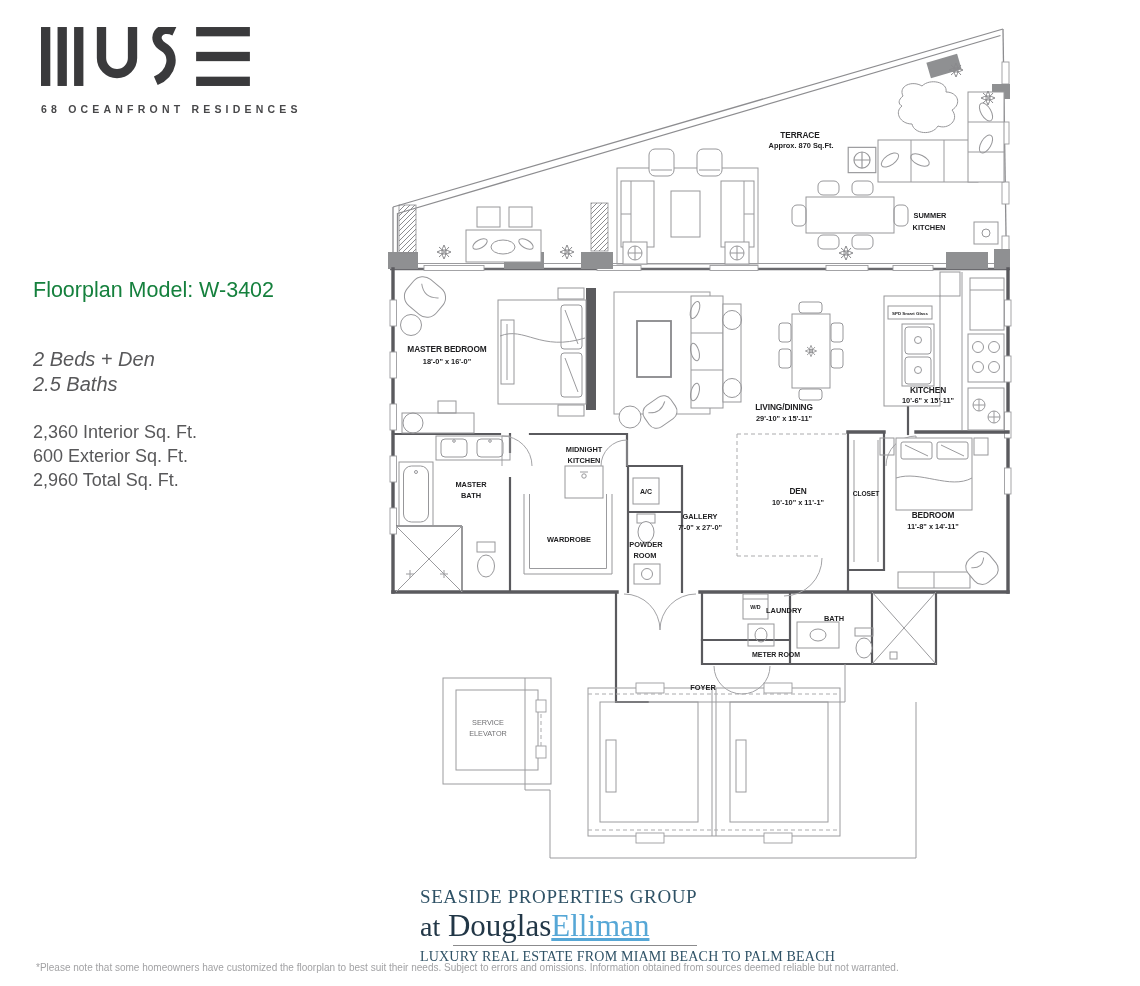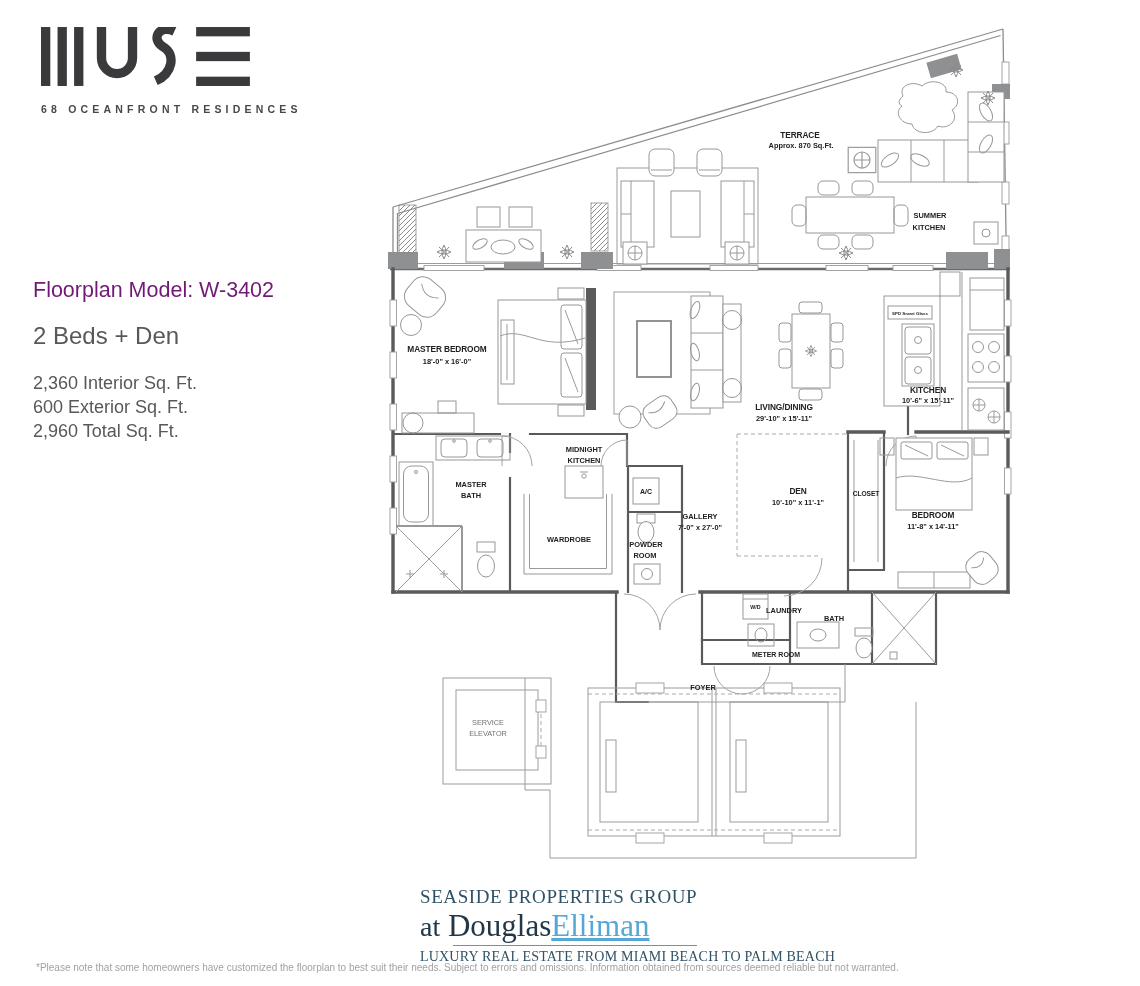--- a/index.html
+++ b/index.html
@@ -5,22 +5,22 @@
   html,body{margin:0;padding:0;background:#fff;}
   .page{position:relative;width:1140px;height:986px;background:#fff;overflow:hidden;
         font-family:"Liberation Sans",sans-serif;}
 
   
   .logo{position:absolute;left:41px;top:27px;}
   .logo-tag{margin-top:13px;font-size:10.5px;letter-spacing:4.2px;color:#48484a;font-weight:600;white-space:nowrap;}
 
   
   .info{position:absolute;left:33px;top:278px;color:#58585a;}
-  .info-title{font-size:21.5px;color:#701a75;}
-  .info-g1{margin-top:20px;font-size:24px;line-height:25px;}
+  .info-title{font-size:21.5px;color:#15803d;}
+  .info-g1{margin-top:44px;font-size:20px;line-height:25px;font-style:italic;}
   .info-g2{margin-top:23px;font-size:18px;line-height:24px;}
 
   
   .plan{position:absolute;left:370px;top:8px;}
   .wall{stroke:#5a5a5e;stroke-width:3.4;fill:none;stroke-linecap:square;}
   .wall2{stroke:#5a5a5e;stroke-width:2.2;fill:none;stroke-linecap:square;}
   .wallt{stroke:#77777a;stroke-width:1.5;fill:none;}
   .thin{stroke:#9b9b9e;stroke-width:1;fill:none;}
   .sill{stroke:#9b9b9e;stroke-width:.9;fill:#fff;}
   .furn{stroke:#97979a;stroke-width:1;fill:#fff;}
@@ -68,20 +68,21 @@
       <rect x="150" y="24" width="52" height="9" fill="#3a3a3c"></rect>
       <rect x="150" y="48" width="52" height="9" fill="#3a3a3c"></rect>
     </svg>
     <div class="logo-tag">68 OCEANFRONT RESIDENCES</div>
   </div>
 
   <div class="info">
     <div class="info-title">Floorplan Model: W-3402</div>
     <div class="info-g1">
       <div>2 Beds + Den</div>
+      <div>2.5 Baths</div>
     </div>
     <div class="info-g2">
       <div>2,360 Interior Sq. Ft.</div>
       <div>600 Exterior Sq. Ft.</div>
       <div>2,960 Total Sq. Ft.</div>
     </div>
   </div>
 
   <svg class="plan" width="660" height="868" viewBox="370 8 660 868">
     <defs>

